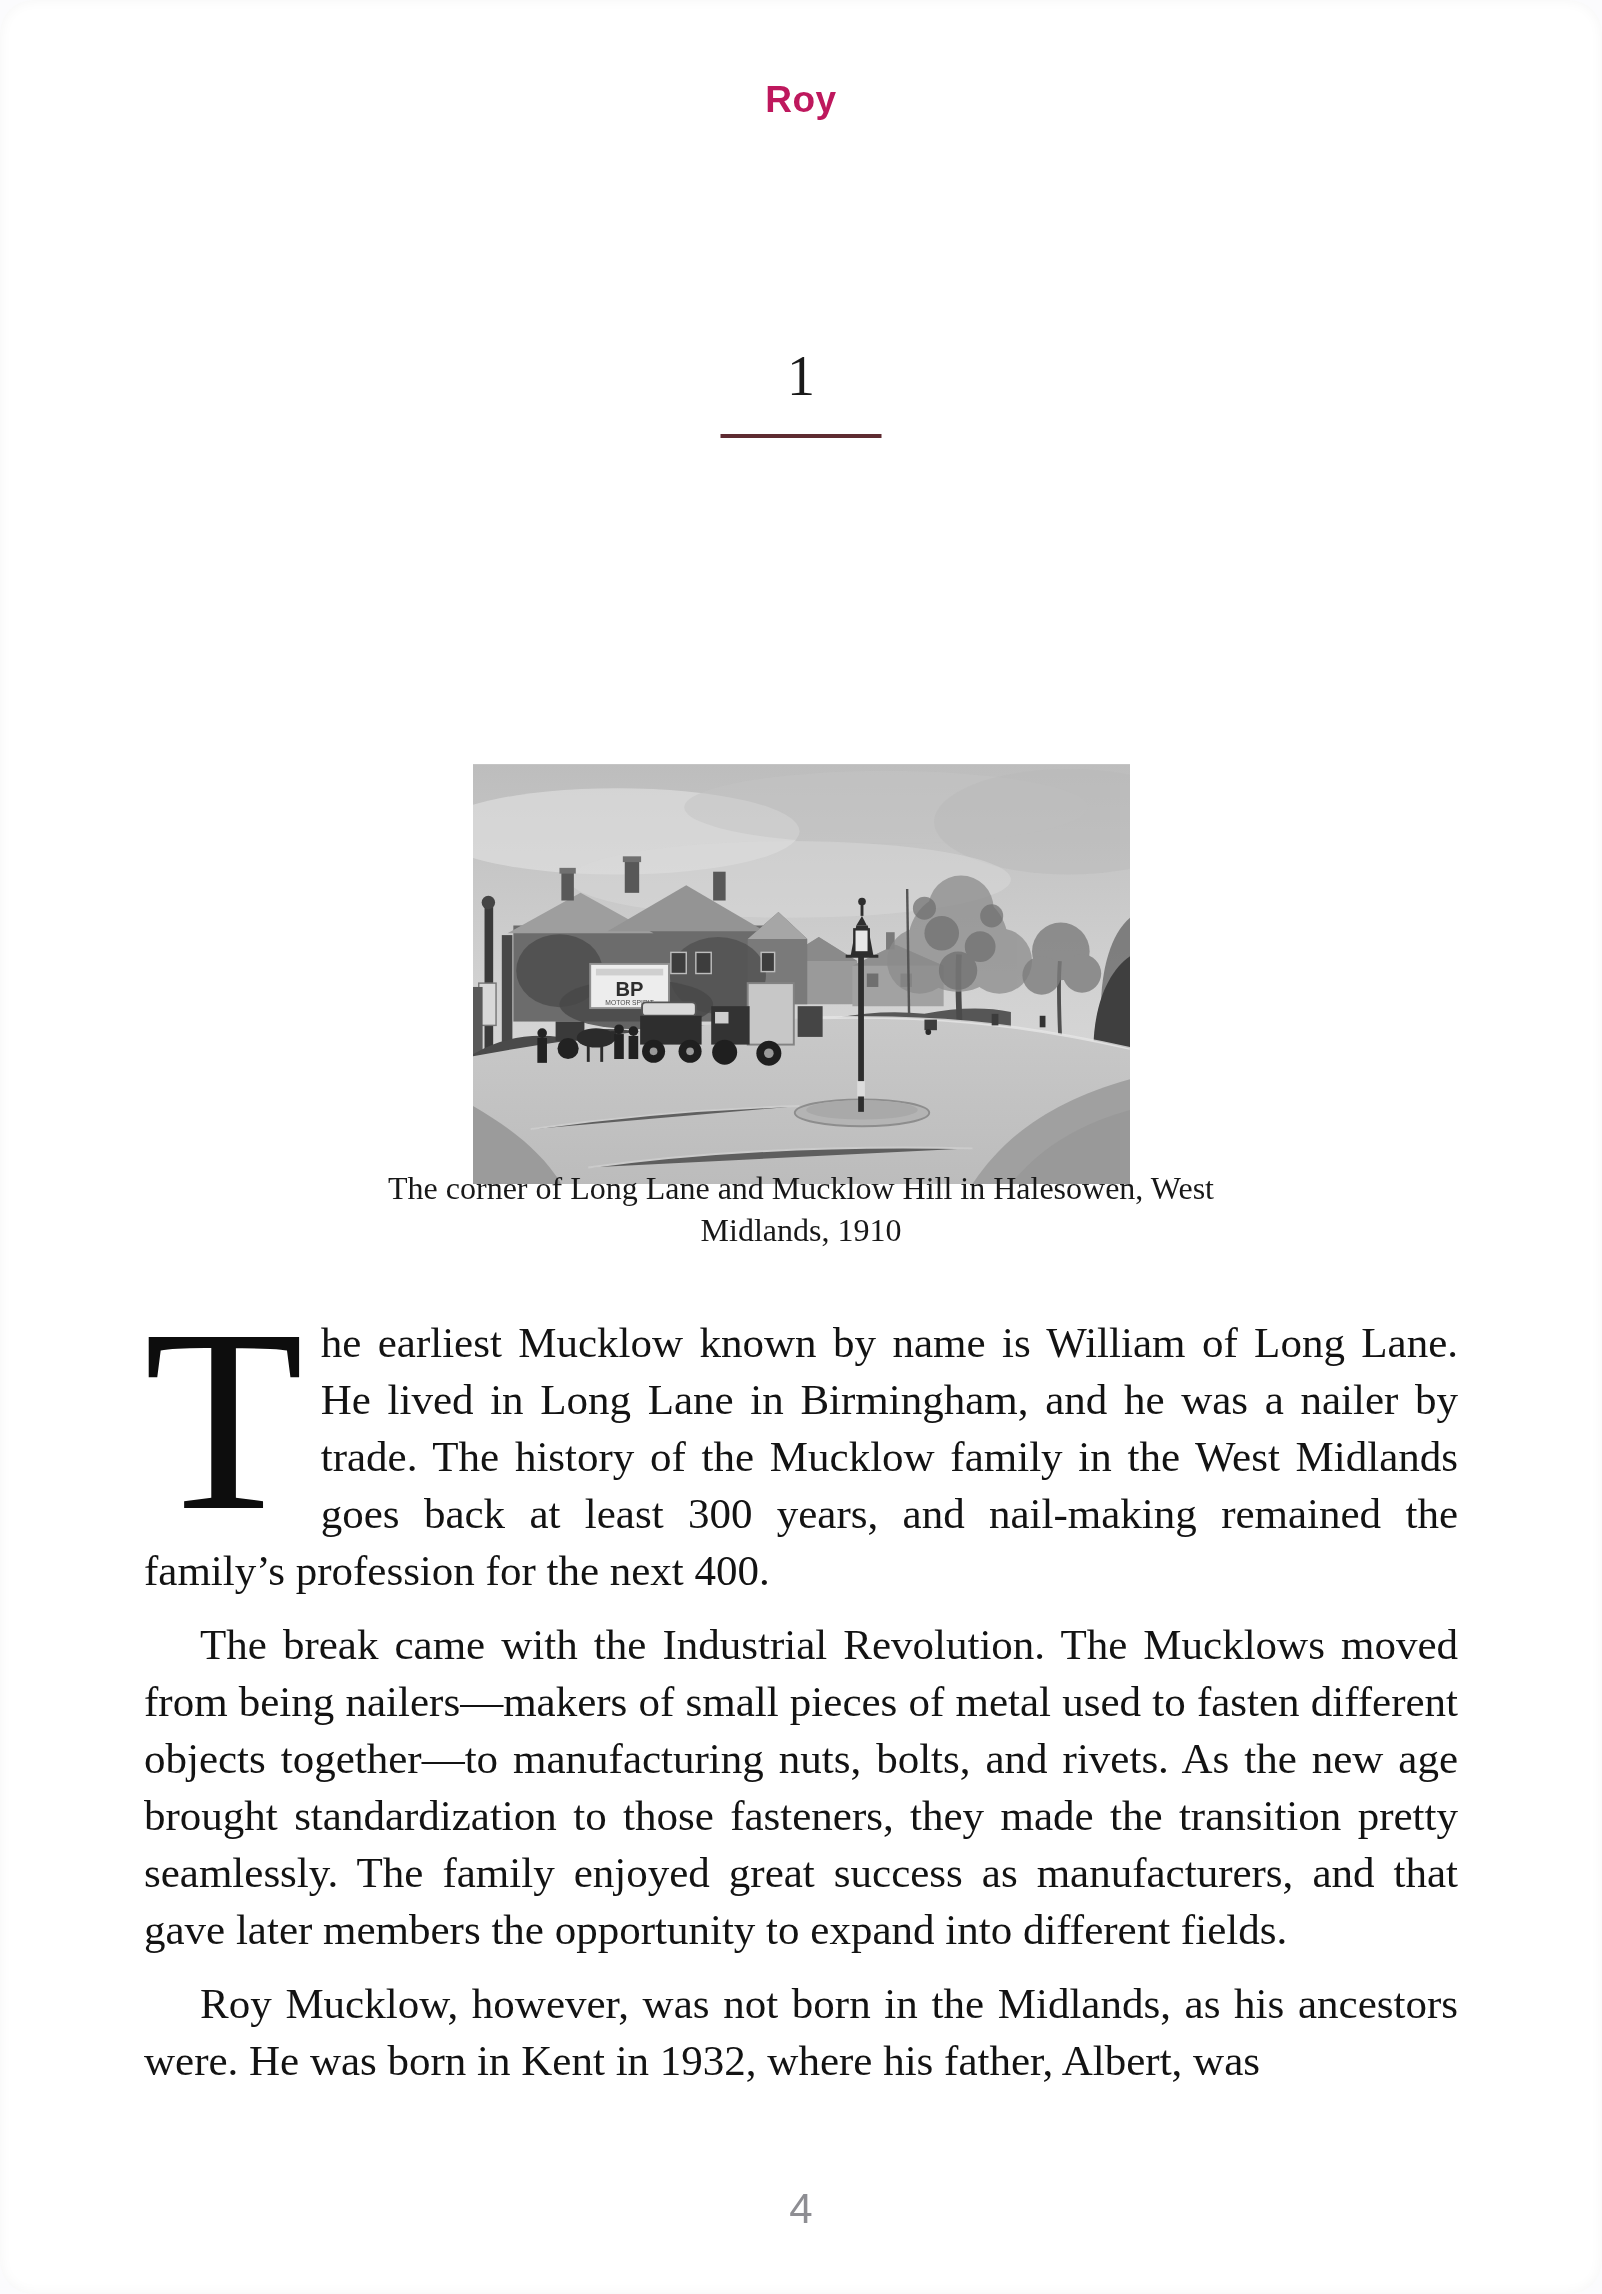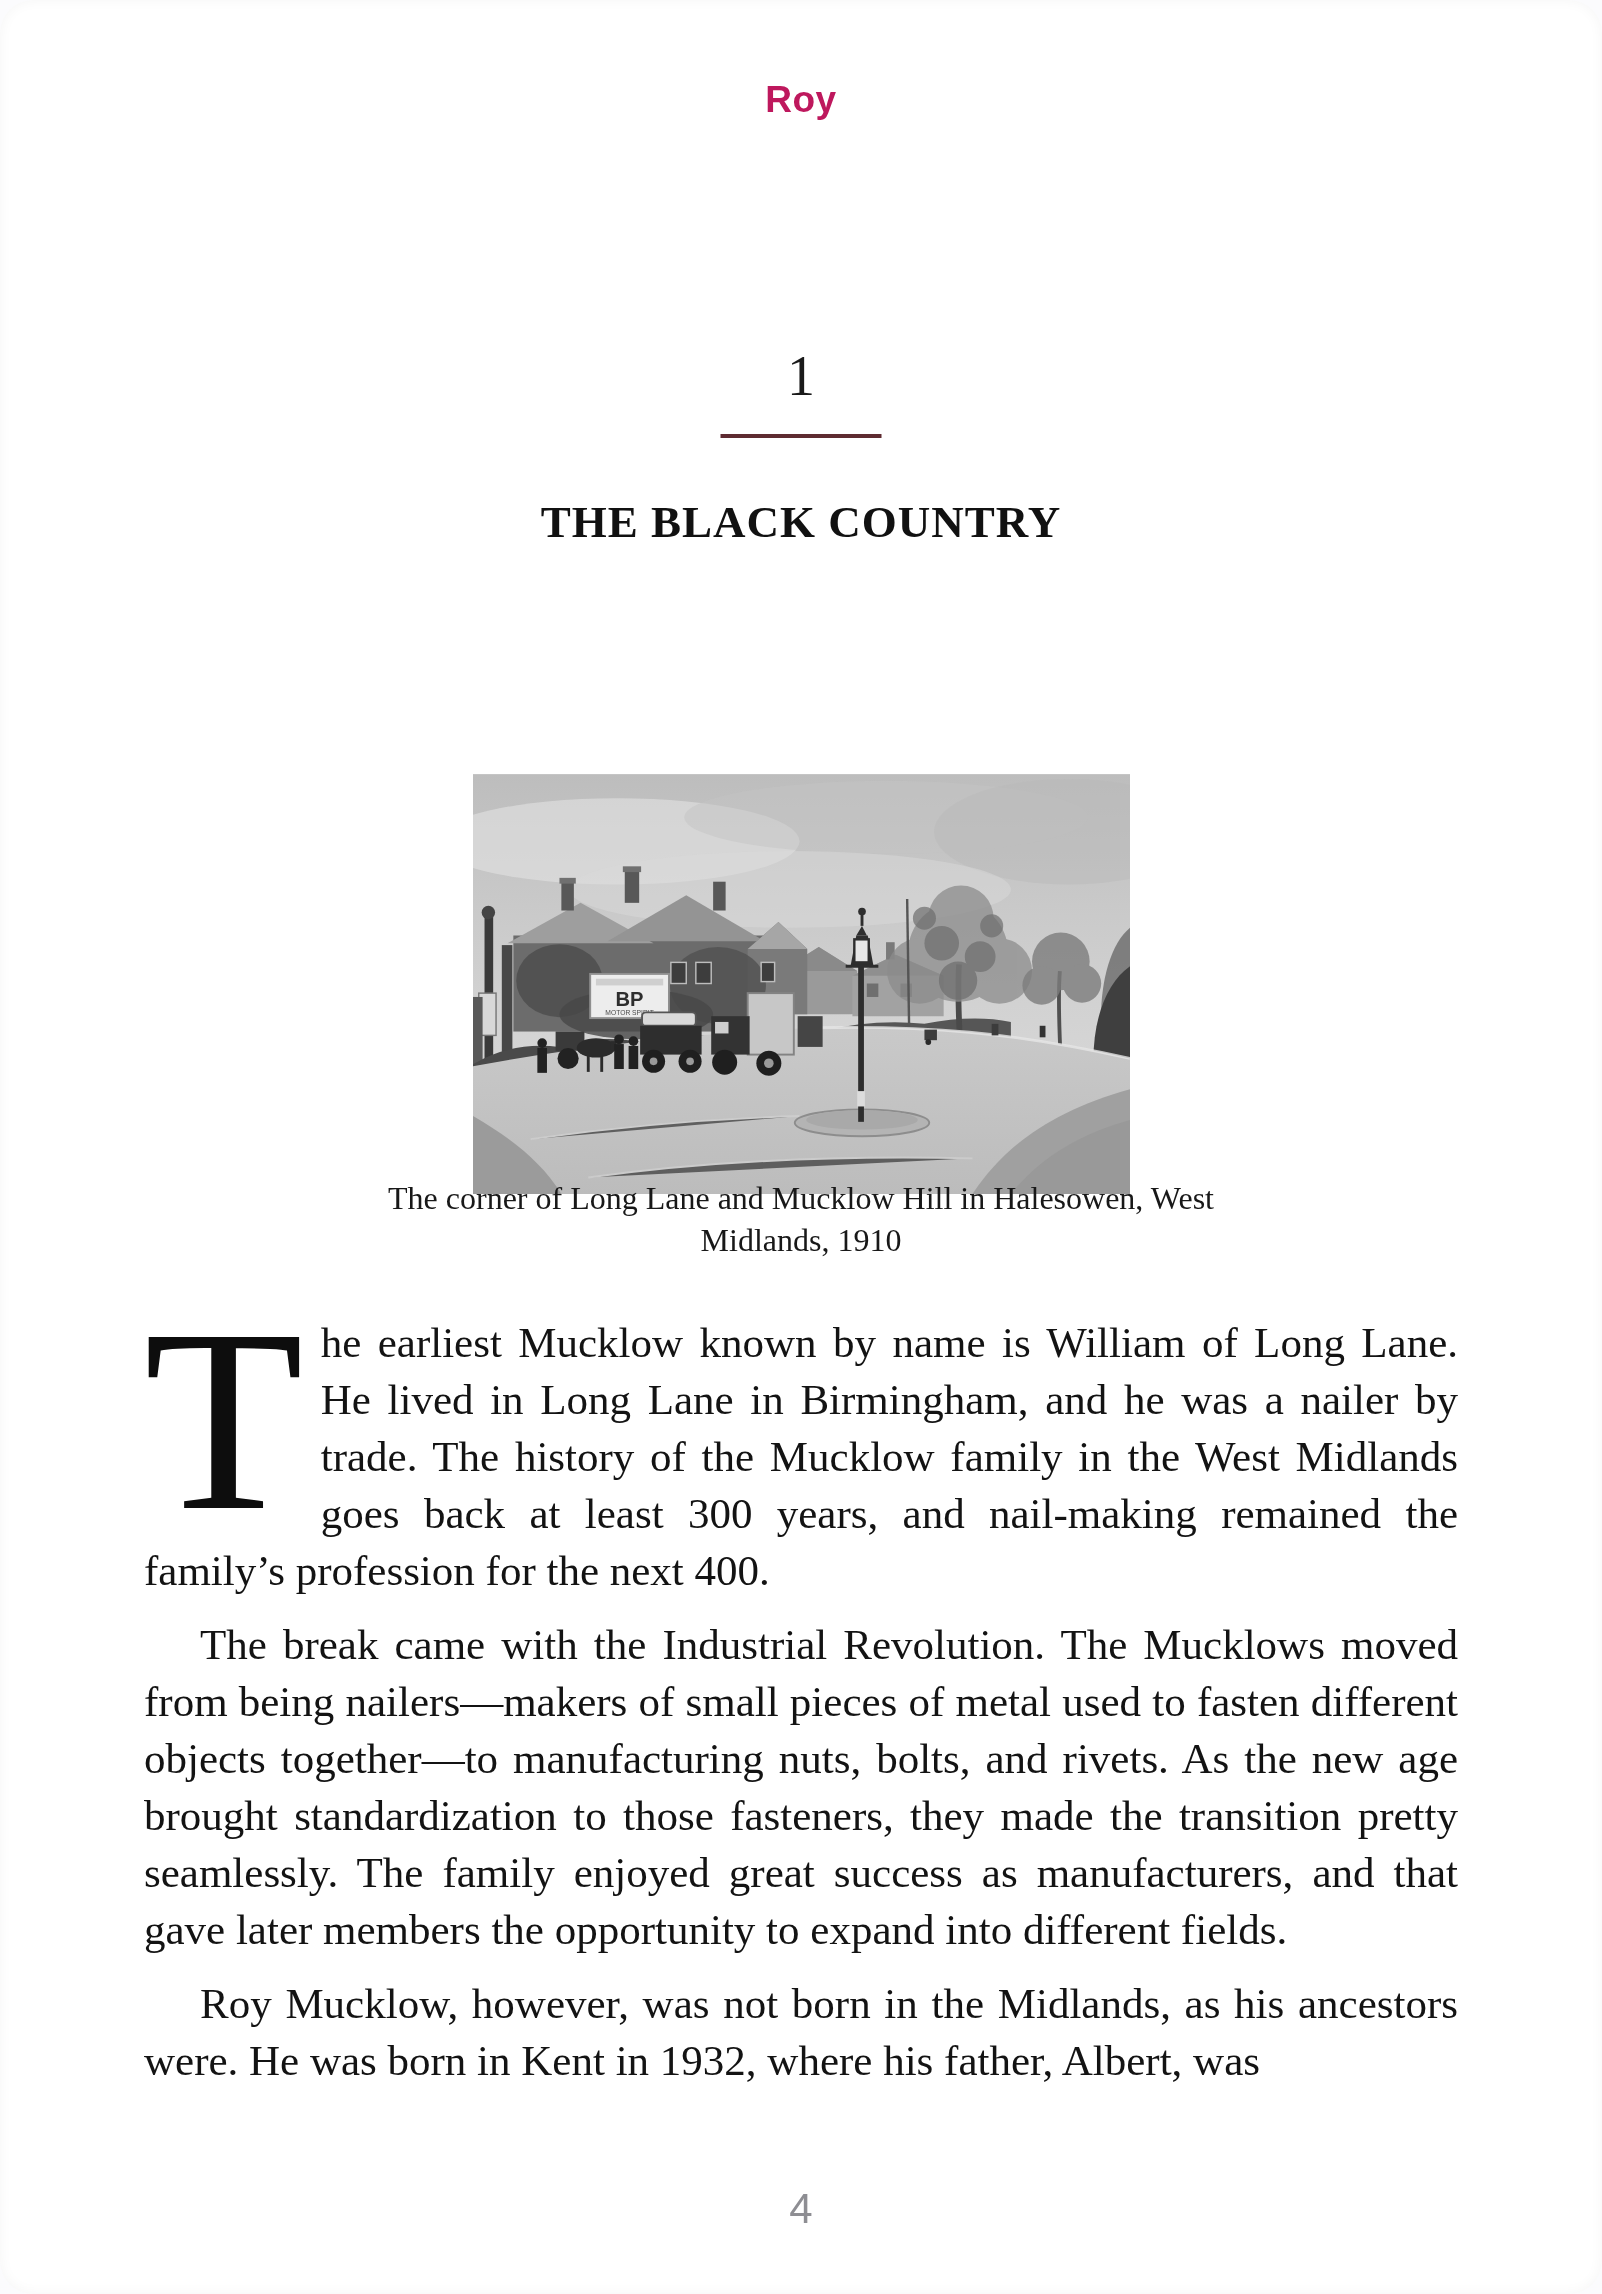--- a/index.html
+++ b/index.html
@@ -20,21 +20,21 @@
   }
   .chapter-divider {
     position:absolute; top:434px; left:50%; transform:translateX(-50%);
     width:161px; height:3.8px; background:#5e2b31; border:none; margin:0;
   }
   .chapter-title {
     position:absolute; top:496px; left:0; width:100%; text-align:center;
     font-size:45px; font-weight:bold; letter-spacing:1px; color:#111;
   }
   .figure-block { position:absolute; top:764px; left:0; width:1602px; }
-  .photo-frame { width:657px; height:364px; margin:10px auto; display:block;text-decoration:underline; }
+  .photo-frame { width:657px; height:364px; margin:0 auto; display:block;text-decoration:underline; }
   .photo-frame svg { display:block; width:657px; height:420px; }
   .figure-caption {
     margin:40px auto 0 auto; max-width:961px; text-align:center;
     font-size:32px; line-height:1.3; color:#181818;
   }
   .body-text {
     position:absolute; top:1314px; left:144px; width:1314px;
     font-size:43px; line-height:57px; text-align:justify;
     text-justify:inter-word; color:#131313;
   }
@@ -54,21 +54,20 @@
 <body>
 
 <div class="page">
 
   <div class="running-header">Roy</div>
 
   <div class="chapter-number">1</div>
 
   <hr class="chapter-divider">
 
-  <div class="chapter-title">THE BLACK COUNTRY</div>
 
   <figure class="figure-block" style="margin:0;">
     <div class="photo-frame">
       <svg viewBox="0 0 684 437" xmlns="http://www.w3.org/2000/svg">
         <defs>
           <linearGradient id="sky" x1="0" y1="0" x2="0" y2="1">
             <stop offset="0" stop-color="#bdbdbd"></stop>
             <stop offset="0.55" stop-color="#d2d2d2"></stop>
             <stop offset="1" stop-color="#dedede"></stop>
           </linearGradient>

